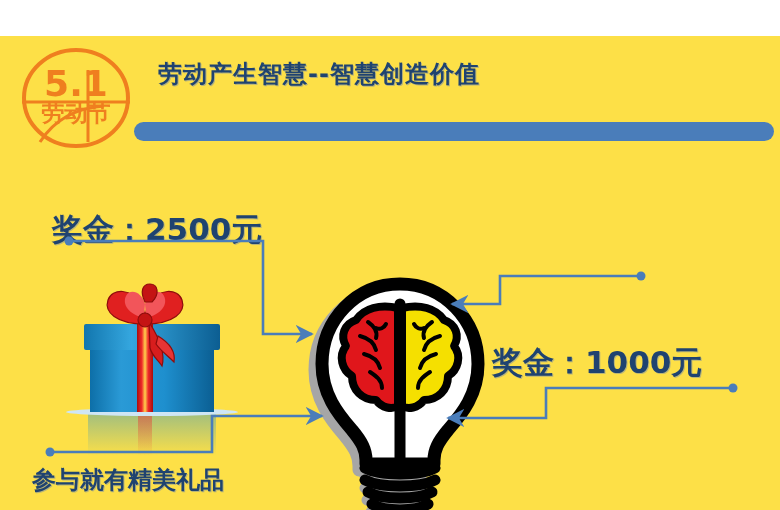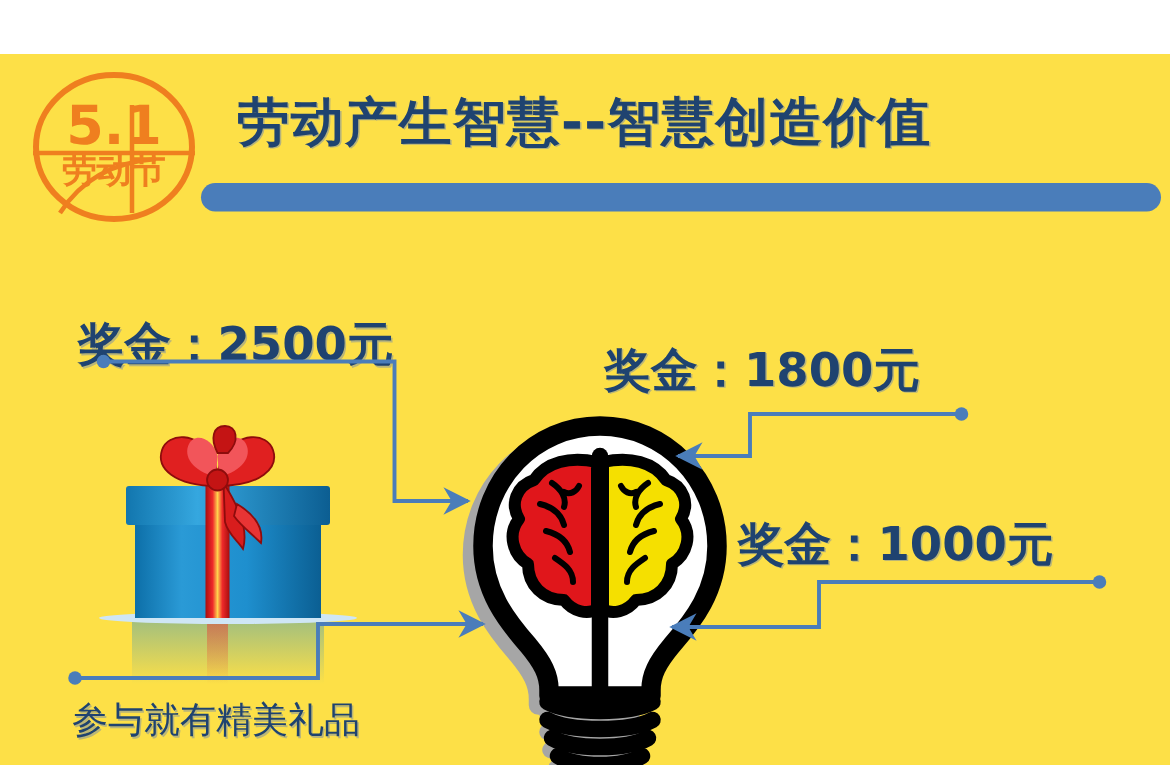--- a/index.html
+++ b/index.html
@@ -28,21 +28,21 @@
   }
   #holiday-logo {
     position: absolute;
     left: 18px; top: 10px;
     width: 116px; height: 104px;
   }
   #header-title {
     position: absolute;
     left: 158px; top: 22px;
     width: 610px;
-    font-size: 35px;
+    font-size: 24px;
     font-weight: bold;
     letter-spacing: 1px;
     color: #1f4370;
     text-shadow: 1px 1px 0 rgba(120,140,170,0.55);
     white-space: nowrap;
   }
   #header-bar {
     position: absolute;
     left: 134px; top: 86px;
     width: 640px; height: 19px;
@@ -58,23 +58,23 @@
     color: #1f4370;
     text-shadow: 1px 1px 0 rgba(120,140,170,0.5);
     white-space: nowrap;
   }
   #prize-label-1 { left: 52px;  top: 173px; }
   #prize-label-2 { left: 403px; top: 190px; }
   #prize-label-3 { left: 492px; top: 306px; }
 
   #gift-label {
     position: absolute;
-    left: 48px; top: 428px;
+    left: 32px; top: 428px;
     font-size: 24px;
-    font-weight: normal;
+    font-weight: bold;
     color: #1f4370;
     text-shadow: 1px 1px 0 rgba(120,140,170,0.5);
     white-space: nowrap;
   }
 
   
   .art-layer {
     position: absolute;
     left: 0; top: 0;
     width: 780px; height: 510px;
@@ -244,18 +244,17 @@
       <circle cx="733" cy="352" r="4.5" fill="#4a7dba"></circle>
     </g>
 
     <g>
       <path d="M51 416 L 212 416 L 212 380 L 322 380" fill="none" stroke="#4a7dba" stroke-width="2.6" marker-end="url(#arrowR)"></path>
       <circle cx="50" cy="416" r="4.5" fill="#4a7dba"></circle>
     </g>
   </svg>
 
   <div class="prize-label" id="prize-label-1">奖金：2500元</div>
-  <div class="prize-label" id="prize-label-2">奖金：1800元</div>
   <div class="prize-label" id="prize-label-3">奖金：1000元</div>
 
   <div id="gift-label">参与就有精美礼品</div>
 
 </div>
 
 </body></html>

